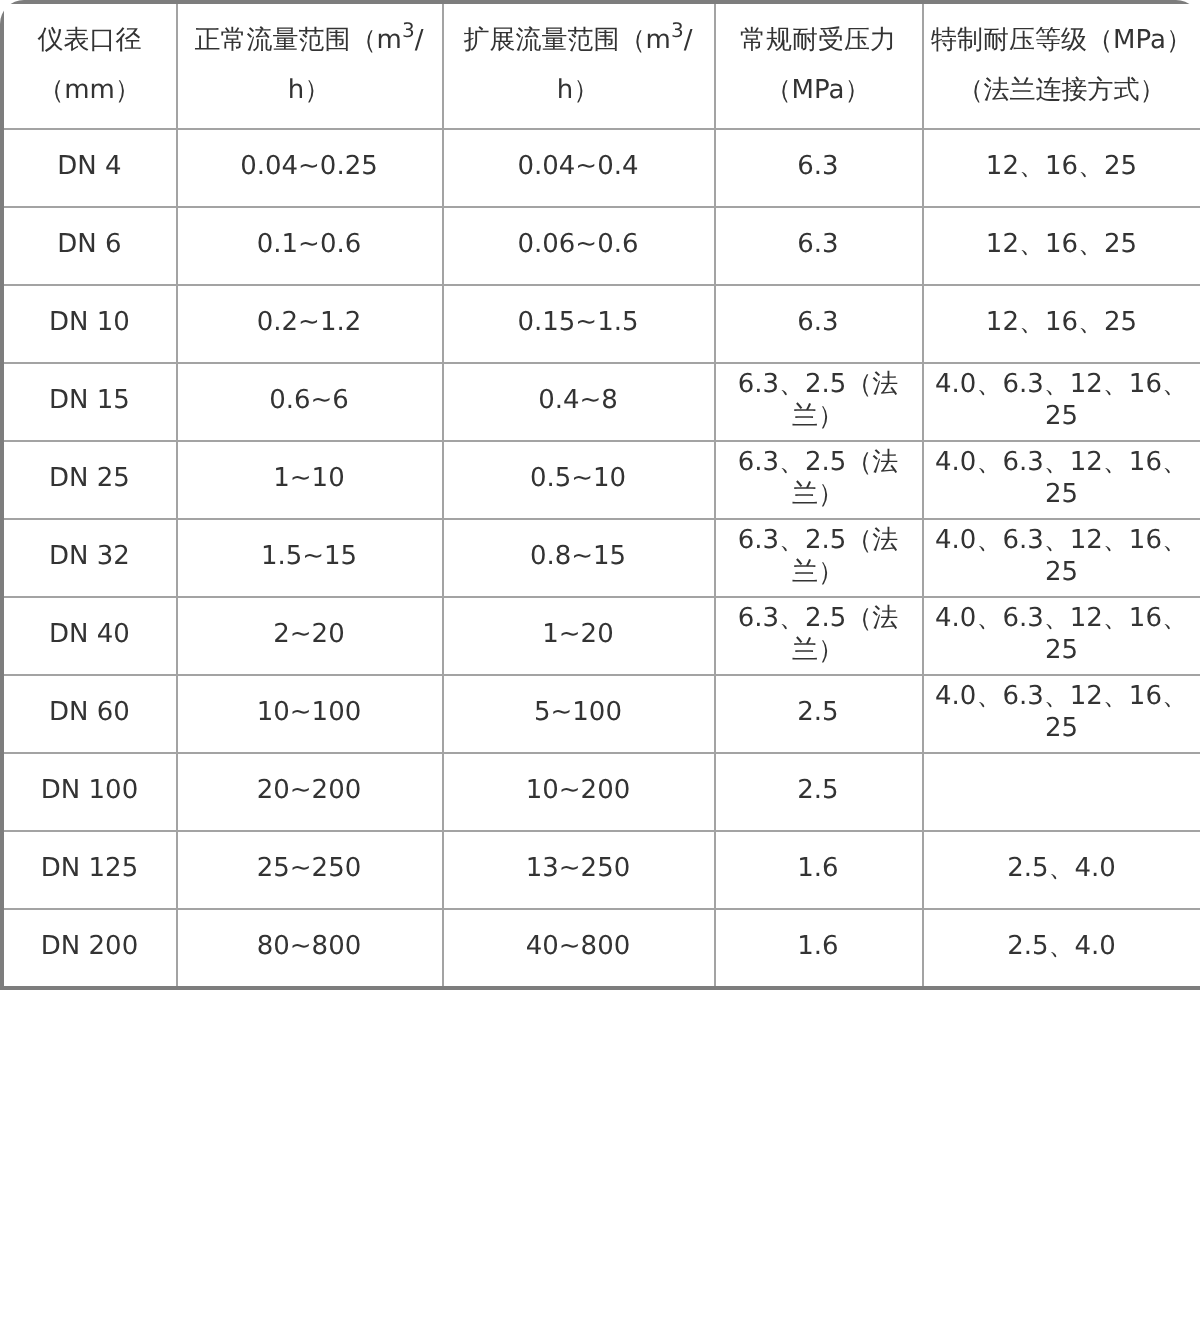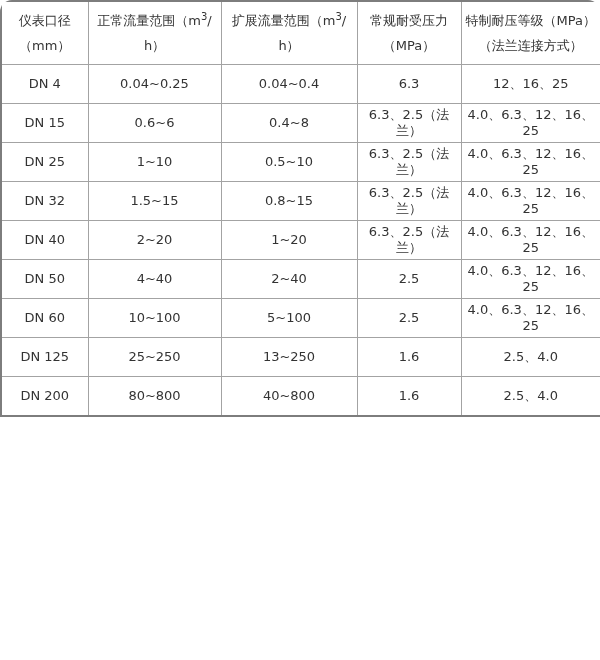--- a/index.html
+++ b/index.html
@@ -87,20 +87,34 @@
     </thead>
     <tbody>
       <tr>
         <td>DN 4</td>
         <td>0.04~0.25</td>
         <td>0.04~0.4</td>
         <td>6.3</td>
         <td>12、16、25</td>
       </tr>
       <tr>
+        <td>DN 6</td>
+        <td>0.1~0.6</td>
+        <td>0.06~0.6</td>
+        <td>6.3</td>
+        <td>12、16、25</td>
+      </tr>
+      <tr>
+        <td>DN 10</td>
+        <td>0.2~1.2</td>
+        <td>0.15~1.5</td>
+        <td>6.3</td>
+        <td>12、16、25</td>
+      </tr>
+      <tr>
         <td>DN 15</td>
         <td>0.6~6</td>
         <td>0.4~8</td>
         <td>6.3、2.5（法兰）</td>
         <td>4.0、6.3、12、16、25</td>
       </tr>
       <tr>
         <td>DN 25</td>
         <td>1~10</td>
         <td>0.5~10</td>
@@ -115,32 +129,32 @@
         <td>4.0、6.3、12、16、25</td>
       </tr>
       <tr>
         <td>DN 40</td>
         <td>2~20</td>
         <td>1~20</td>
         <td>6.3、2.5（法兰）</td>
         <td>4.0、6.3、12、16、25</td>
       </tr>
       <tr>
-        <td>DN 50</td>
-        <td>4~40</td>
-        <td>2~40</td>
-        <td>2.5</td>
-        <td>4.0、6.3、12、16、25</td>
-      </tr>
-      <tr>
         <td>DN 60</td>
         <td>10~100</td>
         <td>5~100</td>
         <td>2.5</td>
         <td>4.0、6.3、12、16、25</td>
+      </tr>
+      <tr>
+        <td>DN 100</td>
+        <td>20~200</td>
+        <td>10~200</td>
+        <td>2.5</td>
+        <td></td>
       </tr>
       <tr>
         <td>DN 125</td>
         <td>25~250</td>
         <td>13~250</td>
         <td>1.6</td>
         <td>2.5、4.0</td>
       </tr>
       <tr>
         <td>DN 200</td>

